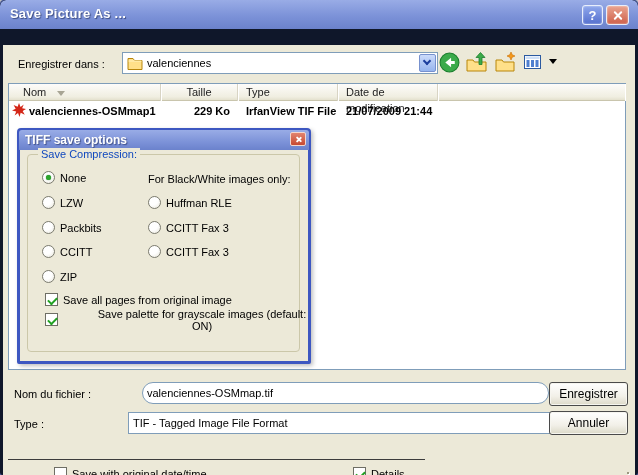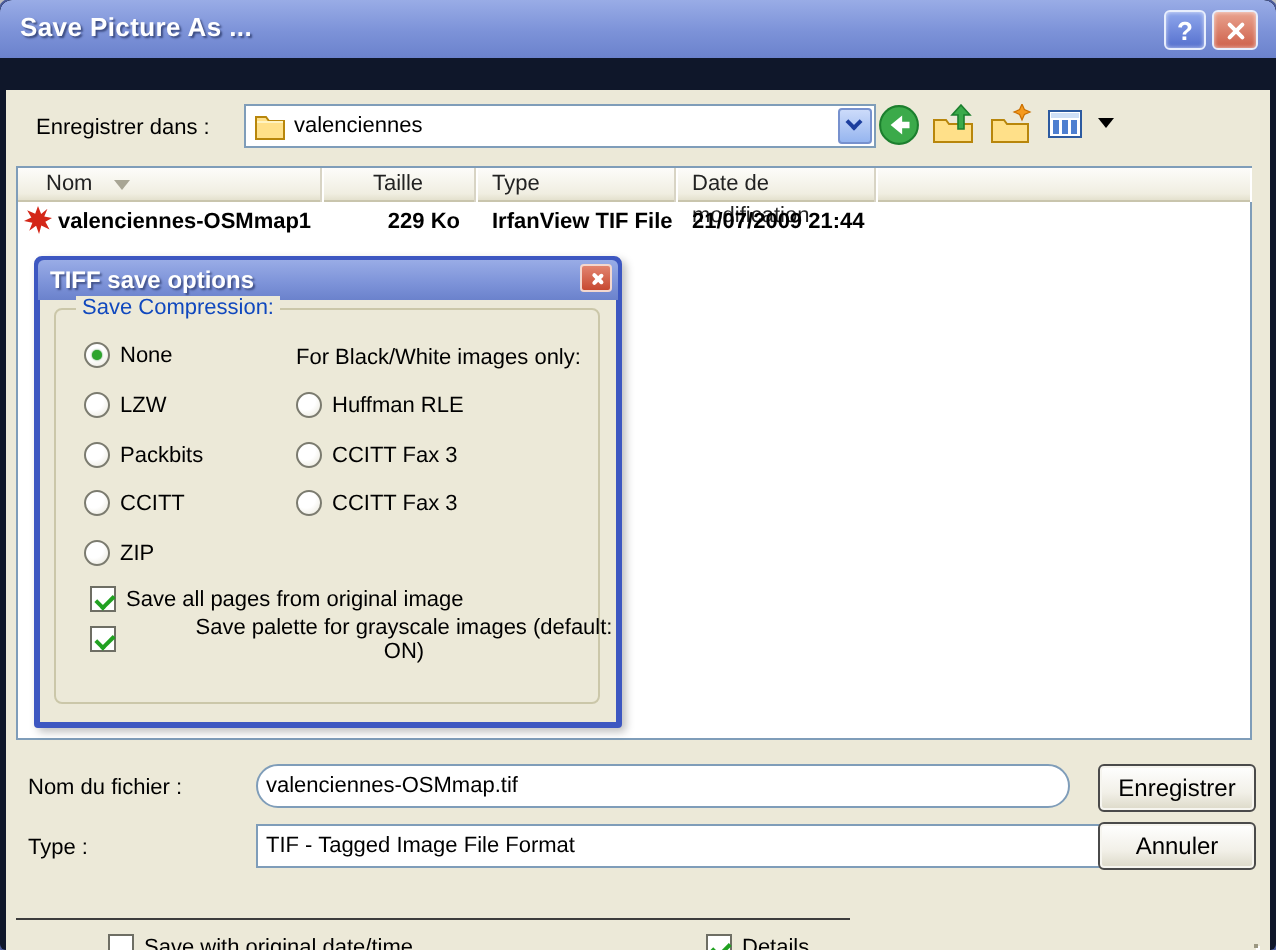--- a/index.html
+++ b/index.html
@@ -253,21 +253,21 @@
           <span>Save all pages from original image</span>
         </div>
         <div class="opt" style="left:25px;top:162px;gap:33px;">
           <span class="cb on"></span>
           <span>Save palette for grayscale images (default: ON)</span>
         </div>
       </div>
     </div>
 
     <span class="lbl" style="left:11px;top:343px;">Nom du fichier :</span>
-    <input class="input" style="left: 125px; top: 337px; width: 407px; height: 22px; border-radius: 11px;" value="valenciennes-OSMmap.tif">
+    <input class="input" style="left: 139px; top: 337px; width: 407px; height: 22px; border-radius: 11px;" value="valenciennes-OSMmap.tif">
     <div class="xp-btn" style="left:546px;top:337px;">
       <span>Enregistrer</span>
     </div>
 
     <span class="lbl" style="left:11px;top:373px;">Type :</span>
     <div class="combo" style="left:125px;top:367px;width:486px;height:22px;">
       <span class="val">TIF - Tagged Image File Format</span>
       <div class="chev-btn">
           <i></i>
         </div>

